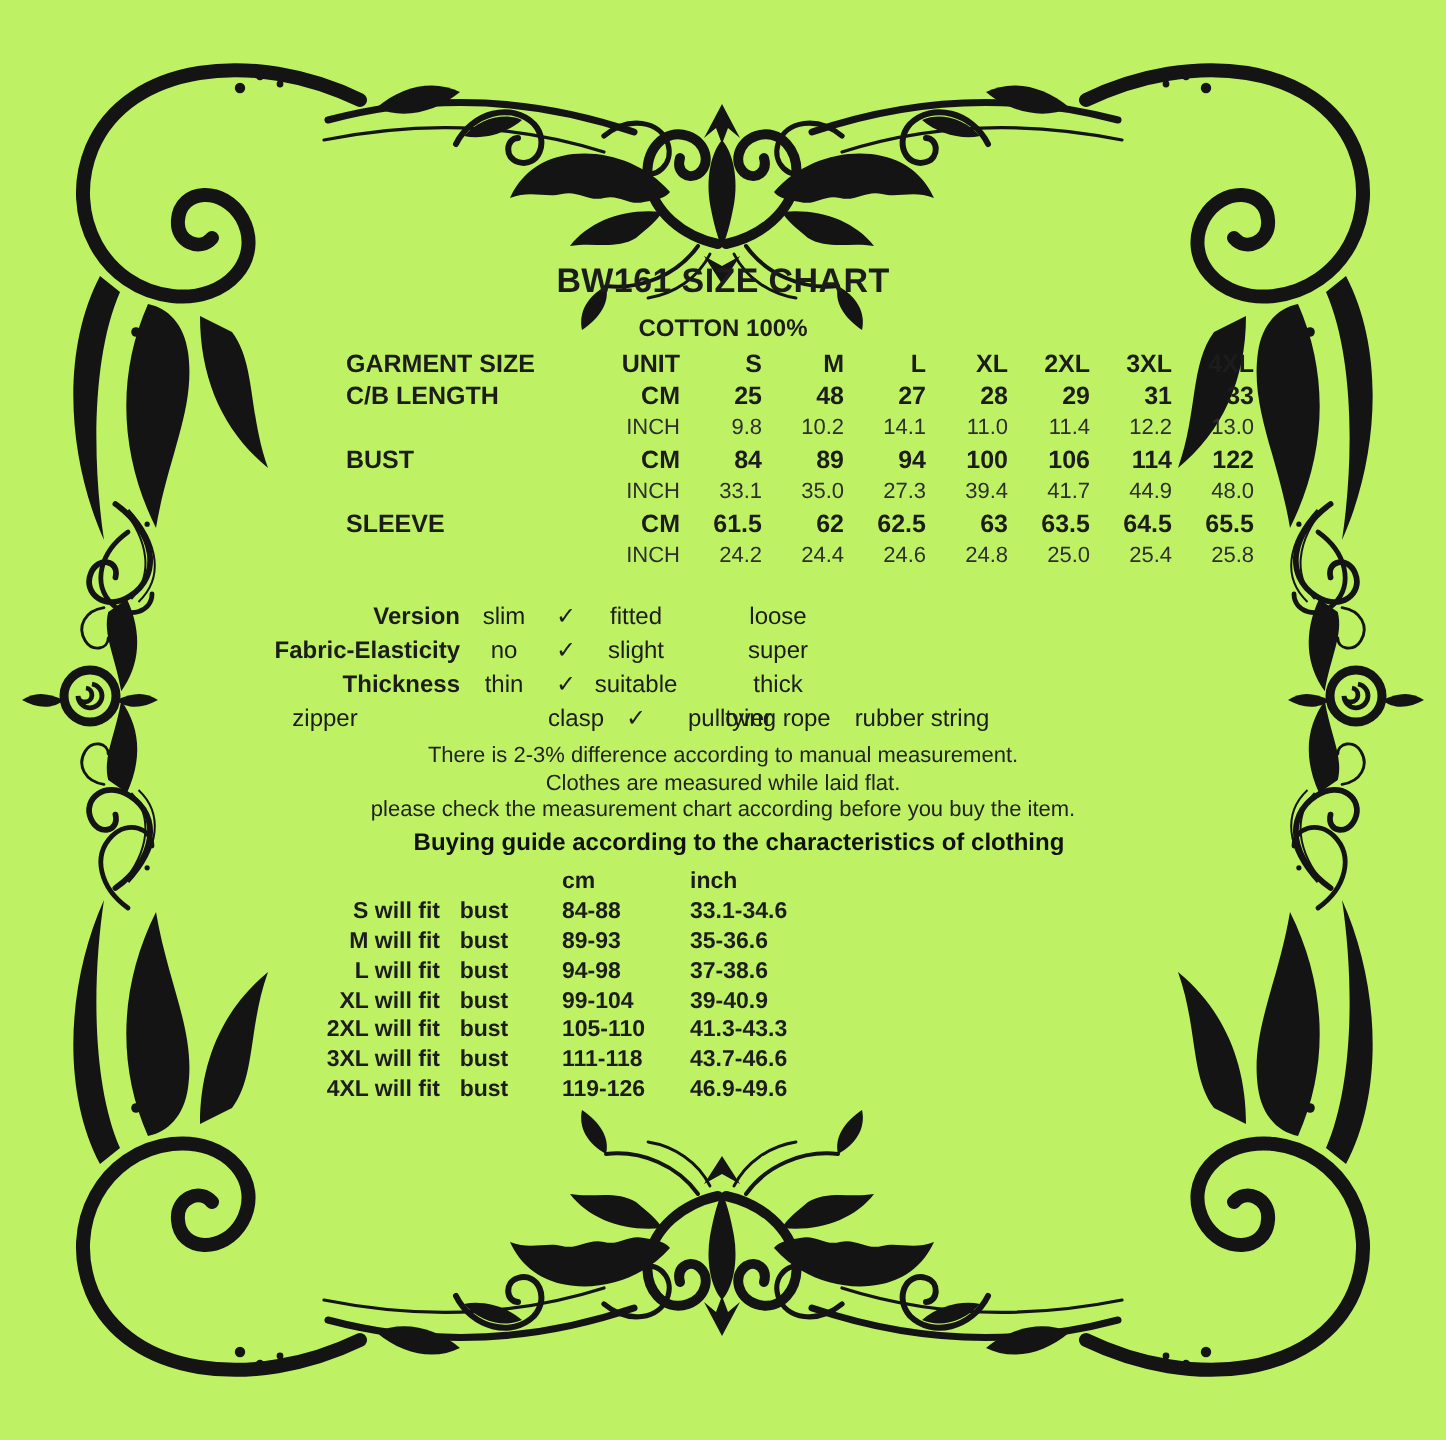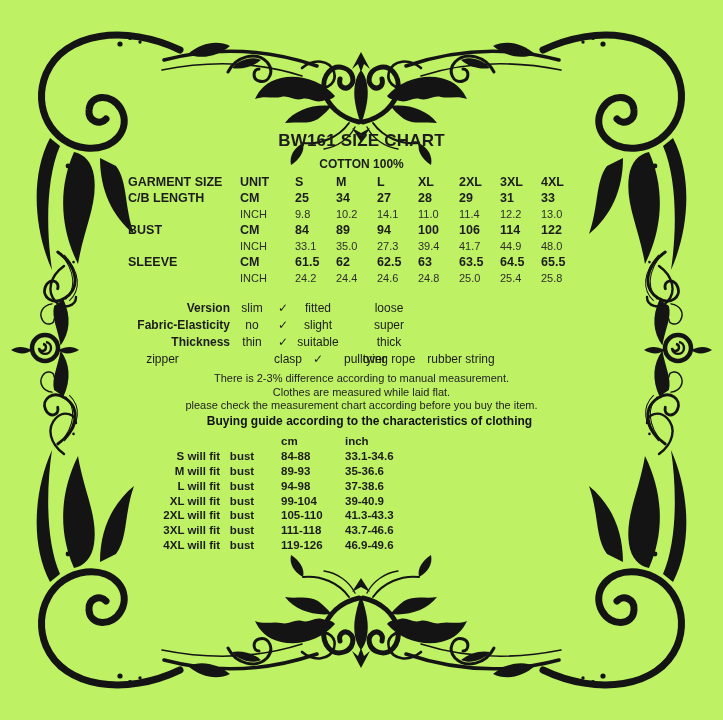--- a/index.html
+++ b/index.html
@@ -5,23 +5,23 @@
   html,body{margin:0;padding:0;background:#ffffff;}
   .page{position:relative;width:723px;height:720px;background:#bef264;overflow:hidden;
         font-family:"Liberation Sans","DejaVu Sans",sans-serif;color:#1c1c1c;}
   svg.border{position:absolute;left:0;top:0;}
   .content{position:absolute;inset:0;}
 
   .title{position:absolute;left:0;right:0;top:131px;text-align:center;font-size:17px;font-weight:700;letter-spacing:.2px;}
   .subtitle{position:absolute;left:0;right:0;top:157px;text-align:center;font-size:12px;font-weight:700;}
 
   .size-table{position:absolute;left:128px;top:174px;}
-  .st-row{display:grid;grid-template-columns:112px 55px 41px 41px 41px 41px 41px 41px 41px;height:16px;line-height:16px;font-size:12.5px;}
+  .st-row{display:grid;grid-template-columns:112px 55px 41px 41px 41px 41px 41px 41px 41px;height:16px;line-height:16px;font-size:12.5px;margin-left:45px;}
   .st-row .lab{text-align:left;font-weight:700;}
-  .st-row .c{text-align:left;}
+  .st-row .c{text-align:right;}
   .st-head .c{font-weight:700;}
   .st-row.cm .c{font-weight:700;}
   .st-row.inch{font-size:11px;color:#2e2e2e;}
 
   .features{position:absolute;left:95px;top:300px;}
   .f-row{display:grid;grid-template-columns:135px 44px 18px 52px 16px 58px 86px 104px;height:17px;line-height:17px;font-size:12px;}
   .f-row .fl{font-weight:700;text-align:right;}
   .f-row .fc{text-align:center;}
 
   .notes{position:absolute;left:0;right:0;top:372px;text-align:center;}
@@ -142,21 +142,21 @@
         <span class="c">XL</span>
         <span class="c">2XL</span>
         <span class="c">3XL</span>
         <span class="c">4XL</span>
       </div>
 
       <div class="st-row cm">
         <span class="lab">C/B LENGTH</span>
         <span class="c">CM</span>
         <span class="c">25</span>
-        <span class="c">34</span>
+        <span class="c">48</span>
         <span class="c">27</span>
         <span class="c">28</span>
         <span class="c">29</span>
         <span class="c">31</span>
         <span class="c">33</span>
       </div>
       <div class="st-row inch">
         <span class="lab"></span>
         <span class="c">INCH</span>
         <span class="c">9.8</span>

